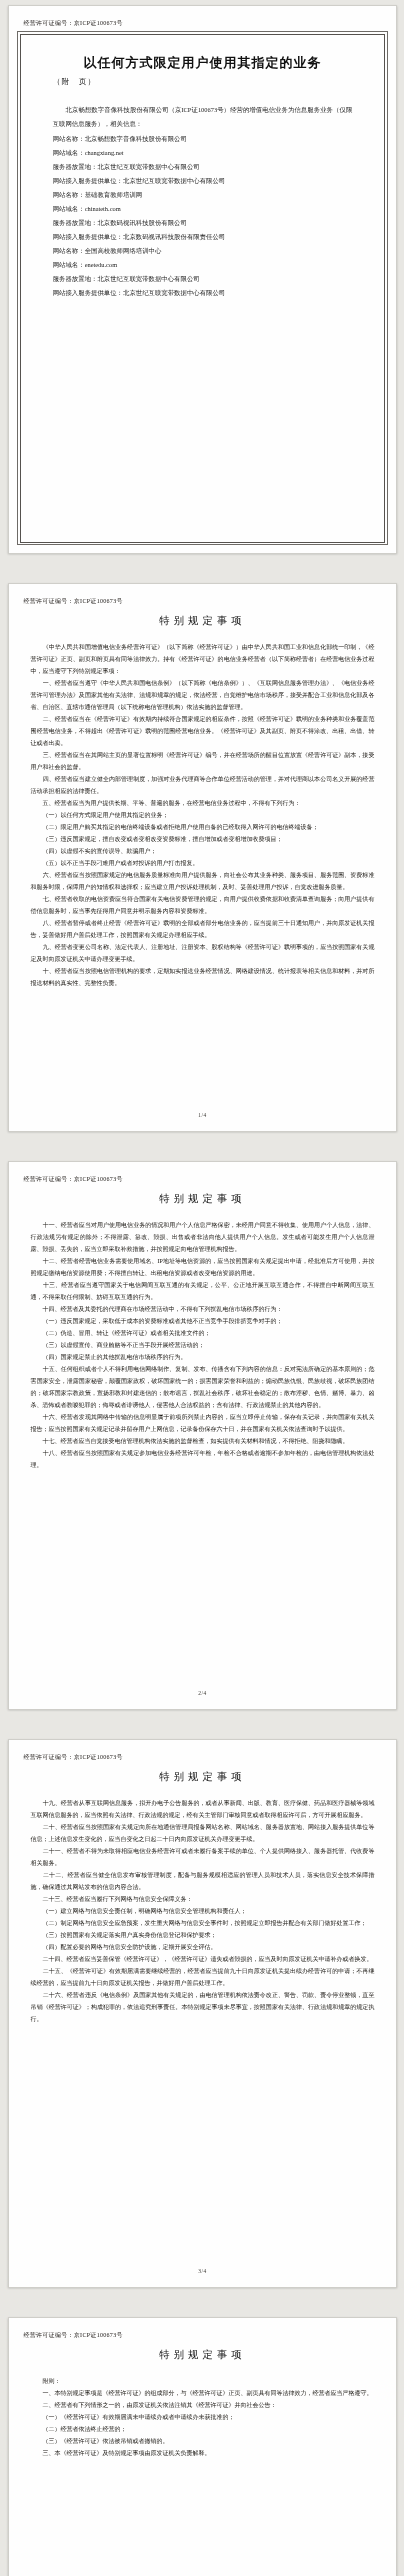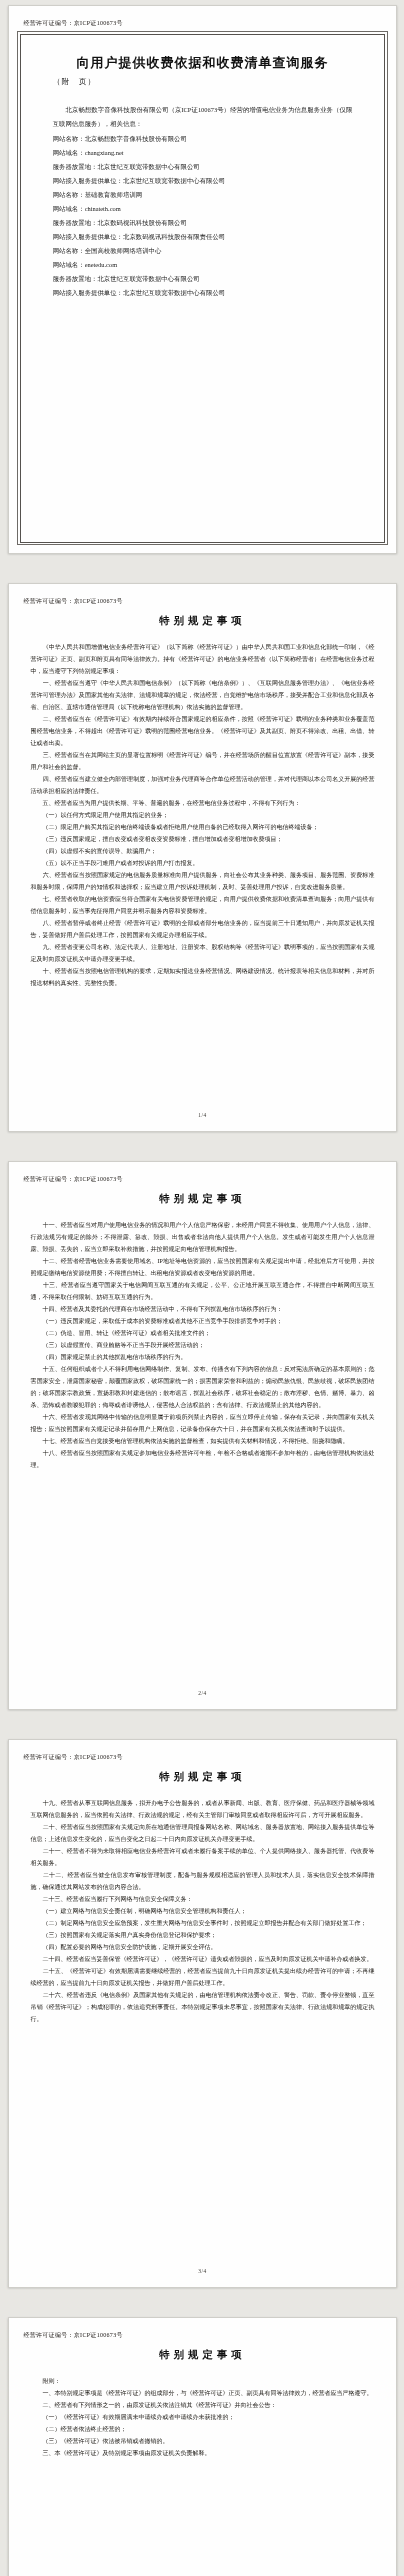--- a/index.html
+++ b/index.html
@@ -81,21 +81,21 @@
     line-height: 14px;
     text-align: justify;
   }
 
   
   .sp-title {
     margin: 0;
     padding-top: 30px;
     text-align: center;
     font-size: 10.3px;
-    font-weight: bold;
+    font-weight: normal;
     letter-spacing: 4.1px;
     color: #111;
   }
   .sp-body {
     margin-top: 12.4px;
     padding: 0 21.6px;
     font-size: 6px;
     line-height: 12px;
     text-align: justify;
     color: #17140f;
@@ -116,21 +116,21 @@
 <body>
 
 <div class="doc">
 
   <section class="page">
     <div class="page-header">
       <span>经营许可证编号：</span><span>京ICP证100673号</span>
     </div>
     <div class="cert-frame">
       <div class="cert-frame-inner">
-        <h1 class="cert-title">向用户提供收费依据和收费清单查询服务</h1>
+        <h1 class="cert-title">以任何方式限定用户使用其指定的业务</h1>
         <div class="cert-subtitle">（附　页）</div>
         <p class="cert-intro">　　北京畅想数字音像科技股份有限公司（京ICP证100673号）经营的增值电信业务为信息服务业务（仅限互联网信息服务），相关信息：</p>
         <div class="cert-entries">
 
             <div class="entry-line">网站名称：北京畅想数字音像科技股份有限公司</div>
 
             <div class="entry-line">网站域名：changxiang.net</div>
 
             <div class="entry-line">服务器放置地：北京世纪互联宽带数据中心有限公司</div>
 

